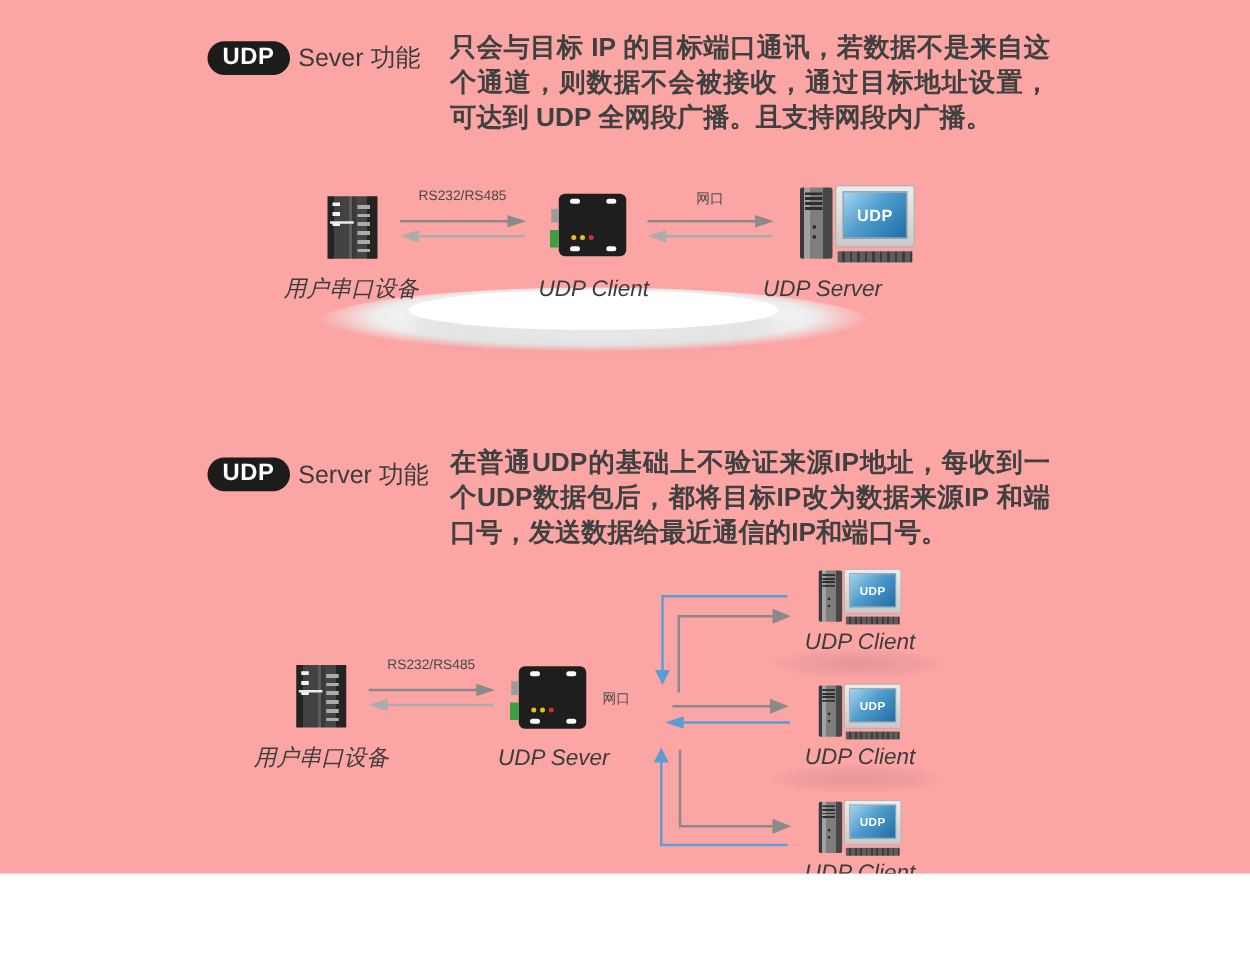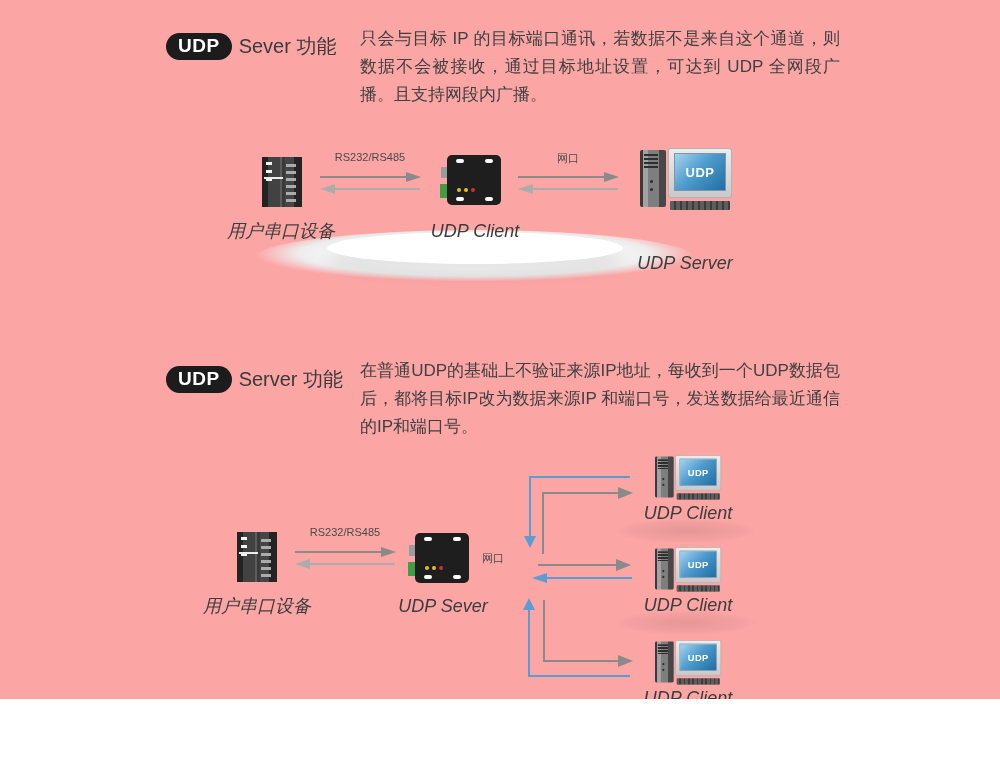--- a/index.html
+++ b/index.html
@@ -6,21 +6,21 @@
   html,body { background:#fff; }
   body { font-family:"Liberation Sans","DejaVu Sans",sans-serif; }
   .page { position:relative; width:1000px; height:699px; background:#fca5a5; overflow:hidden; }
 
   
   .head { position:absolute; display:flex; align-items:center; gap:7px; height:30px; }
   .badge { display:inline-flex; align-items:center; justify-content:center;
            min-width:64px; height:27px; padding:0 12px; border-radius:15px;
            background:#1c1c1c; color:#fff; font-size:19px; font-weight:bold; letter-spacing:.5px; }
   .head-title { font-size:20px; color:#3a3a3a; }
-  .desc { position:absolute; width:480px; font-size:17px; line-height:28px; color:#404040; text-align:justify; }
+  .desc { position:absolute; width:480px; font-size:21px; line-height:28px; color:#404040; text-align:justify;font-weight:bold; }
 
   
   .lbl { position:absolute; text-align:center; font-size:18px; color:#3c3c3c;font-style:italic; }
   .link-lbl { position:absolute; text-align:center; font-size:11px; color:#4a4a4a; }
 
   
   .plc { position:absolute; width:40px; height:50px;
          background:linear-gradient(90deg,#232323 0 14%,#424242 14% 44%,#5d5d5d 44% 49%,#3a3a3a 49% 57%,#454545 57% 80%,#242424 80% 100%); }
   .plc-ticks { position:absolute; left:4px; top:5px; width:6px; height:19px;
                background:repeating-linear-gradient(180deg,#f2f2f2 0 3px,transparent 3px 8px); }
@@ -120,21 +120,21 @@
 
   <div class="pc" style="left:640px;top:148px;">
     <div class="pc-tower"></div>
     <div class="pc-monitor">
       <div class="pc-screen">
           <span>UDP</span>
         </div>
     </div>
     <div class="pc-keyboard"></div>
   </div>
-  <div class="lbl" style="left:635px;top:221px;width:100px;margin-top:32px;">UDP Server</div>
+  <div class="lbl" style="left:608px;top:221px;width:100px;">UDP Server</div>
 
   <div class="head" style="left:166px;top:364px;">
     <span class="badge">UDP</span>
     <span class="head-title">Server 功能</span>
   </div>
   <p class="desc" style="left:360px;top:357px;">在普通UDP的基础上不验证来源IP地址，每收到一个UDP数据包后，都将目标IP改为数据来源IP 和端口号，发送数据给最近通信的IP和端口号。</p>
 
   <div class="plc" style="left:237px;top:532px;">
     <div class="plc-ticks"></div>
     <div class="plc-hline"></div>

